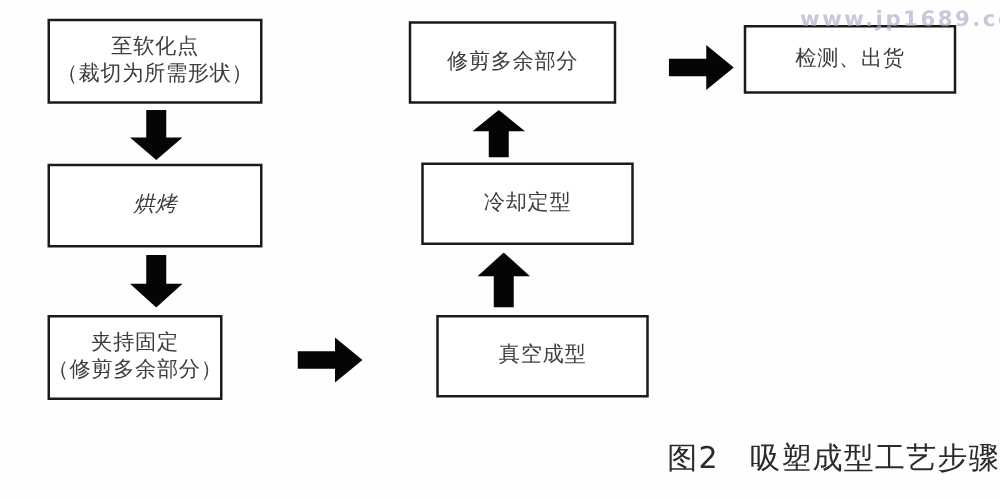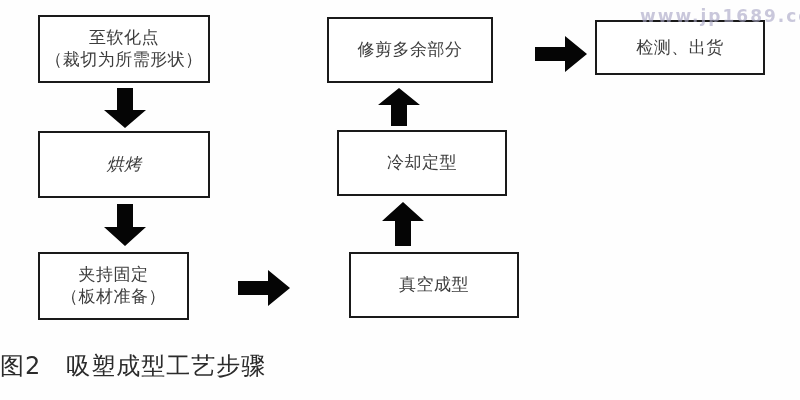--- a/index.html
+++ b/index.html
@@ -45,21 +45,21 @@
     font-size: 17px;
     white-space: nowrap;
   }
   .proc-box.single .ln1 {
     font-size: 17px;
   }
 
   
   #box-sheet-prep   { left: 38px;  top: 15px;  width: 172px; height: 68px; }
   #box-bake         { left: 38px;  top: 131px; width: 172px; height: 67px; font-style: italic; }
-  #box-clamp        { left: 38px;  top: 252px; width: 151px; height: 68px; }
+  #box-clamp        { left: 38px;  top: 252px; width: 140px; height: 68px; }
   #box-vacuum-form  { left: 323px; top: 252px; width: 170px; height: 66px; margin-left: 26px; }
   #box-cool-set     { left: 317px; top: 130px; width: 170px; height: 66px; margin-left: 20px; }
   #box-trim         { left: 327px; top: 17px;  width: 166px; height: 66px; }
   #box-inspect-ship { left: 595px; top: 20px;  width: 170px; height: 55px; }
 
   
   .arrow {
     position: absolute;
     display: block;
   }
@@ -87,21 +87,21 @@
     white-space: nowrap;
     pointer-events: none;
   }
 
   
   #figure-caption {
     position: absolute;
     left: 0;
     top: 350px;
     width: 800px;
-    text-align: left;
+    text-align: right;
     font-family: "DejaVu Sans", "Liberation Sans", sans-serif;
     font-size: 24px;
     color: #2b2b2b;
     letter-spacing: 1px;
     white-space: pre;
   }
 </style>
 </head>
 <body>
 
@@ -123,21 +123,21 @@
   </div>
 
   <div class="arrow" id="arrow-bake-to-clamp">
     <svg viewBox="0 0 42 42" width="42" height="42" aria-hidden="true">
       <path d="M13 0 H29 V23 H42 L21 42 L0 23 H13 Z"></path>
     </svg>
   </div>
 
   <div class="proc-box" id="box-clamp">
     <span class="ln1">夹持固定</span>
-    <span class="ln2">（板材准备）</span>
+    <span class="ln2">（修剪多余部分）</span>
   </div>
 
   <div class="arrow" id="arrow-clamp-to-vac">
     <svg viewBox="0 0 52 36" width="52" height="36" aria-hidden="true">
       <path d="M0 11 H30 V0 L52 18 L30 36 V25 H0 Z"></path>
     </svg>
   </div>
 
   <div class="proc-box single" id="box-vacuum-form">
     <span class="ln1">真空成型</span>

